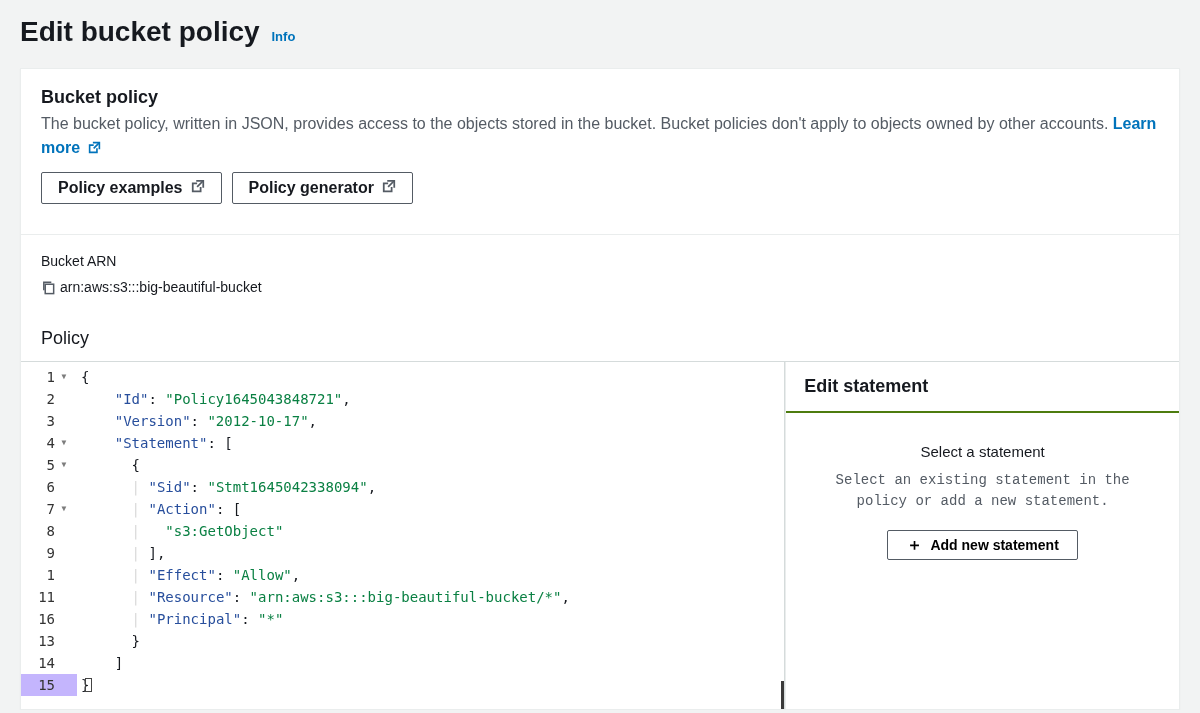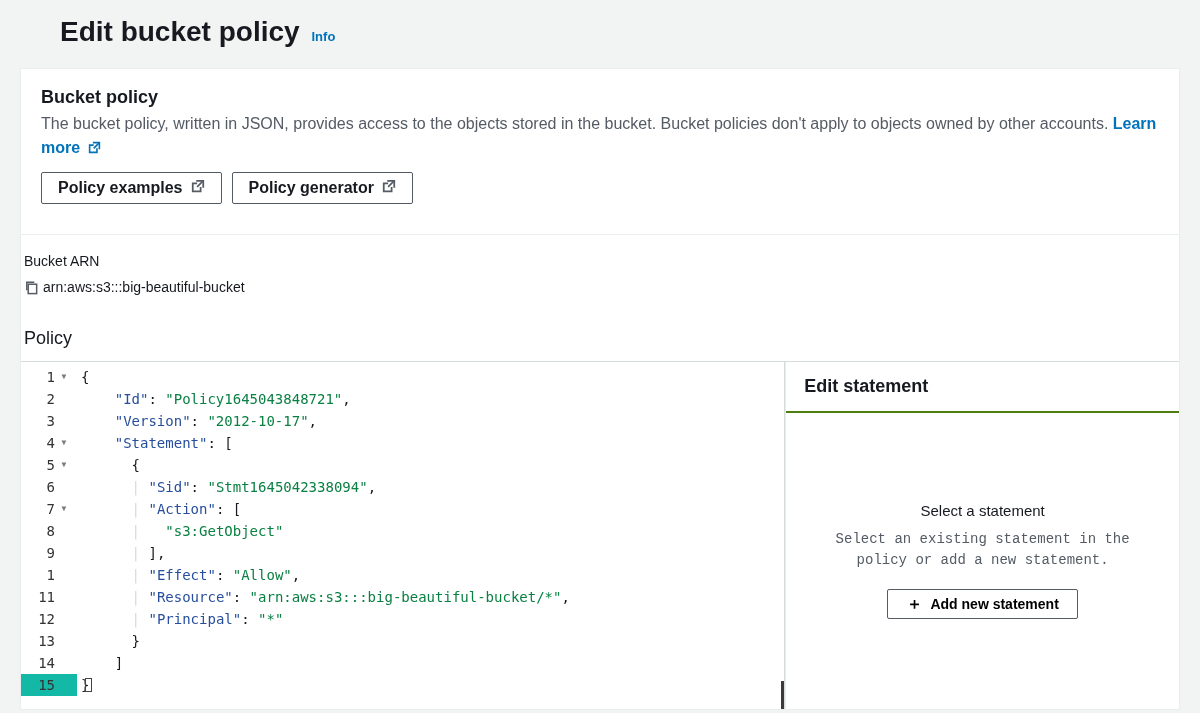--- a/index.html
+++ b/index.html
@@ -4,21 +4,20 @@
 <style>
   * { box-sizing: border-box; margin: 0; padding: 0; }
   body {
     font-family: "Amazon Ember", "Helvetica Neue", Arial, sans-serif;
     background: #f2f3f3;
     color: #16191f;
     font-size: 14px;
   }
   .page-header {
     padding: 16px 20px 12px 20px;
-    margin-left: 40px;
   }
   .page-header h1 {
     font-size: 28px;
     font-weight: 700;
     display: inline-block;
   }
   .info-link {
     font-size: 13px;
     color: #0073bb;
     font-weight: 600;
@@ -71,21 +70,21 @@
     cursor: pointer;
     display: inline-flex;
     align-items: center;
     gap: 8px;
   }
   .divider {
     border-top: 1px solid #eaeded;
     margin-top: 16px;
   }
   .section {
-    padding: 18px 20px 6px 3px;
+    padding: 18px 20px 6px 20px;
   }
   .field-label {
     font-size: 14px;
     color: #16191f;
     margin-bottom: 6px;
   }
   .arn-row {
     display: inline-flex;
     align-items: center;
     gap: 4px;
@@ -132,21 +131,21 @@
     padding-right: 2px;
   }
   .gutter .num { min-width: 22px; text-align: right; }
   .gutter .fold {
     font-size: 8px;
     color: #7d7d7d;
     width: 10px;
     text-align: center;
   }
   .gutter .ln.active {
-    background: #14b8a6;
+    background: #c4b5fd;
     margin: 0 -6px 0 -4px;
     padding-right: 8px;
     padding-left: 4px;
   }
   .code {
     padding: 4px 0;
     white-space: pre;
     flex: 1;
     position: relative;
   }
@@ -178,21 +177,21 @@
   }
   .side-head h3 {
     font-size: 18px;
     font-weight: 700;
   }
   .side-body {
     flex: 1;
     display: flex;
     flex-direction: column;
     align-items: center;
-    justify-content: center;
+    justify-content: flex-start;
     padding: 30px 24px;
     text-align: center;
     color: #545b64;
   }
   .side-body .title {
     font-size: 15px;
     color: #16191f;
     margin-bottom: 10px;
   }
   .side-body .hint {
@@ -331,21 +330,21 @@
           </div>
           <div class="ln">
             <span class="num">1</span>
             <span class="fold"></span>
           </div>
           <div class="ln">
             <span class="num">11</span>
             <span class="fold"></span>
           </div>
           <div class="ln">
-            <span class="num">12</span>
+            <span class="num">16</span>
             <span class="fold"></span>
           </div>
           <div class="ln">
             <span class="num">13</span>
             <span class="fold"></span>
           </div>
           <div class="ln">
             <span class="num">14</span>
             <span class="fold"></span>
           </div>

